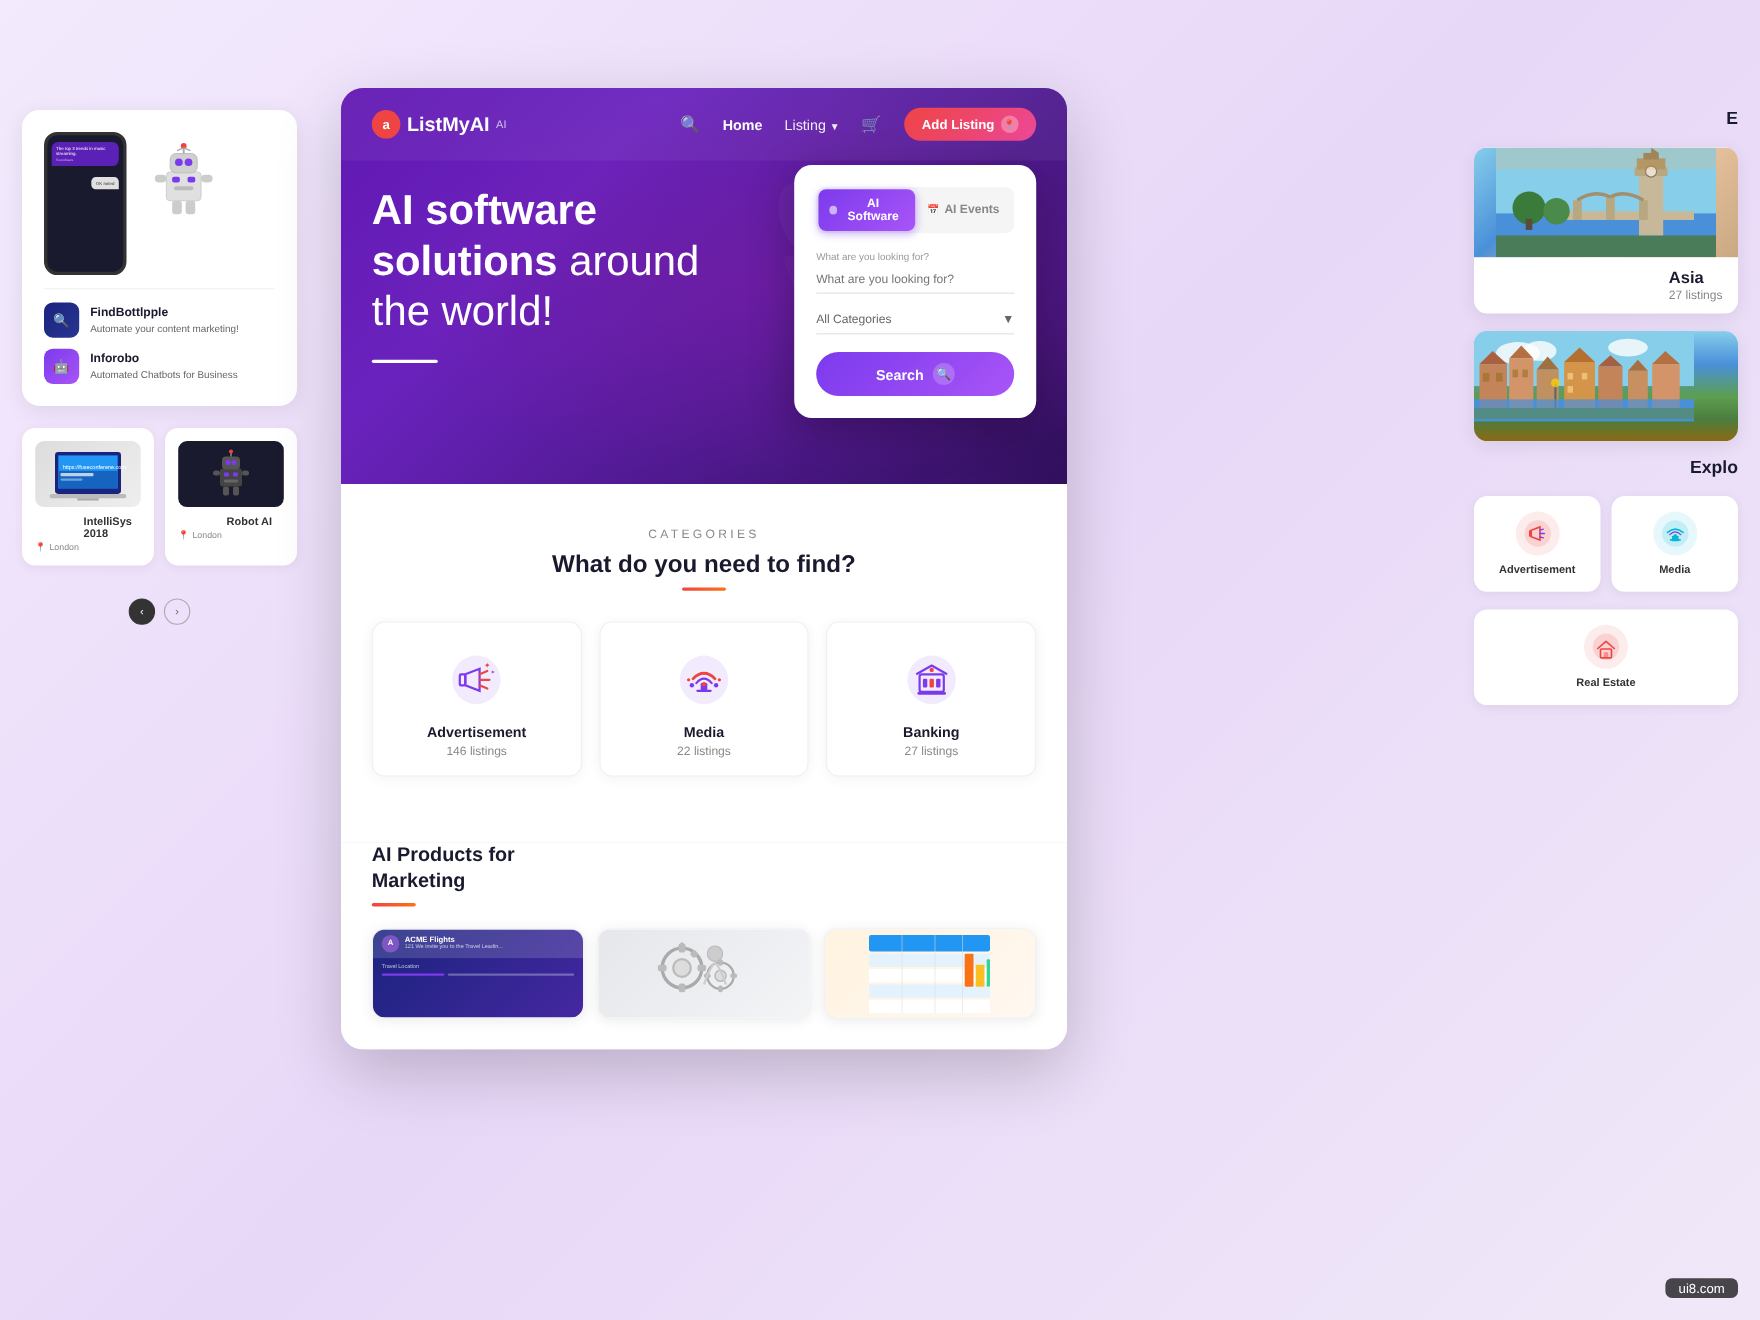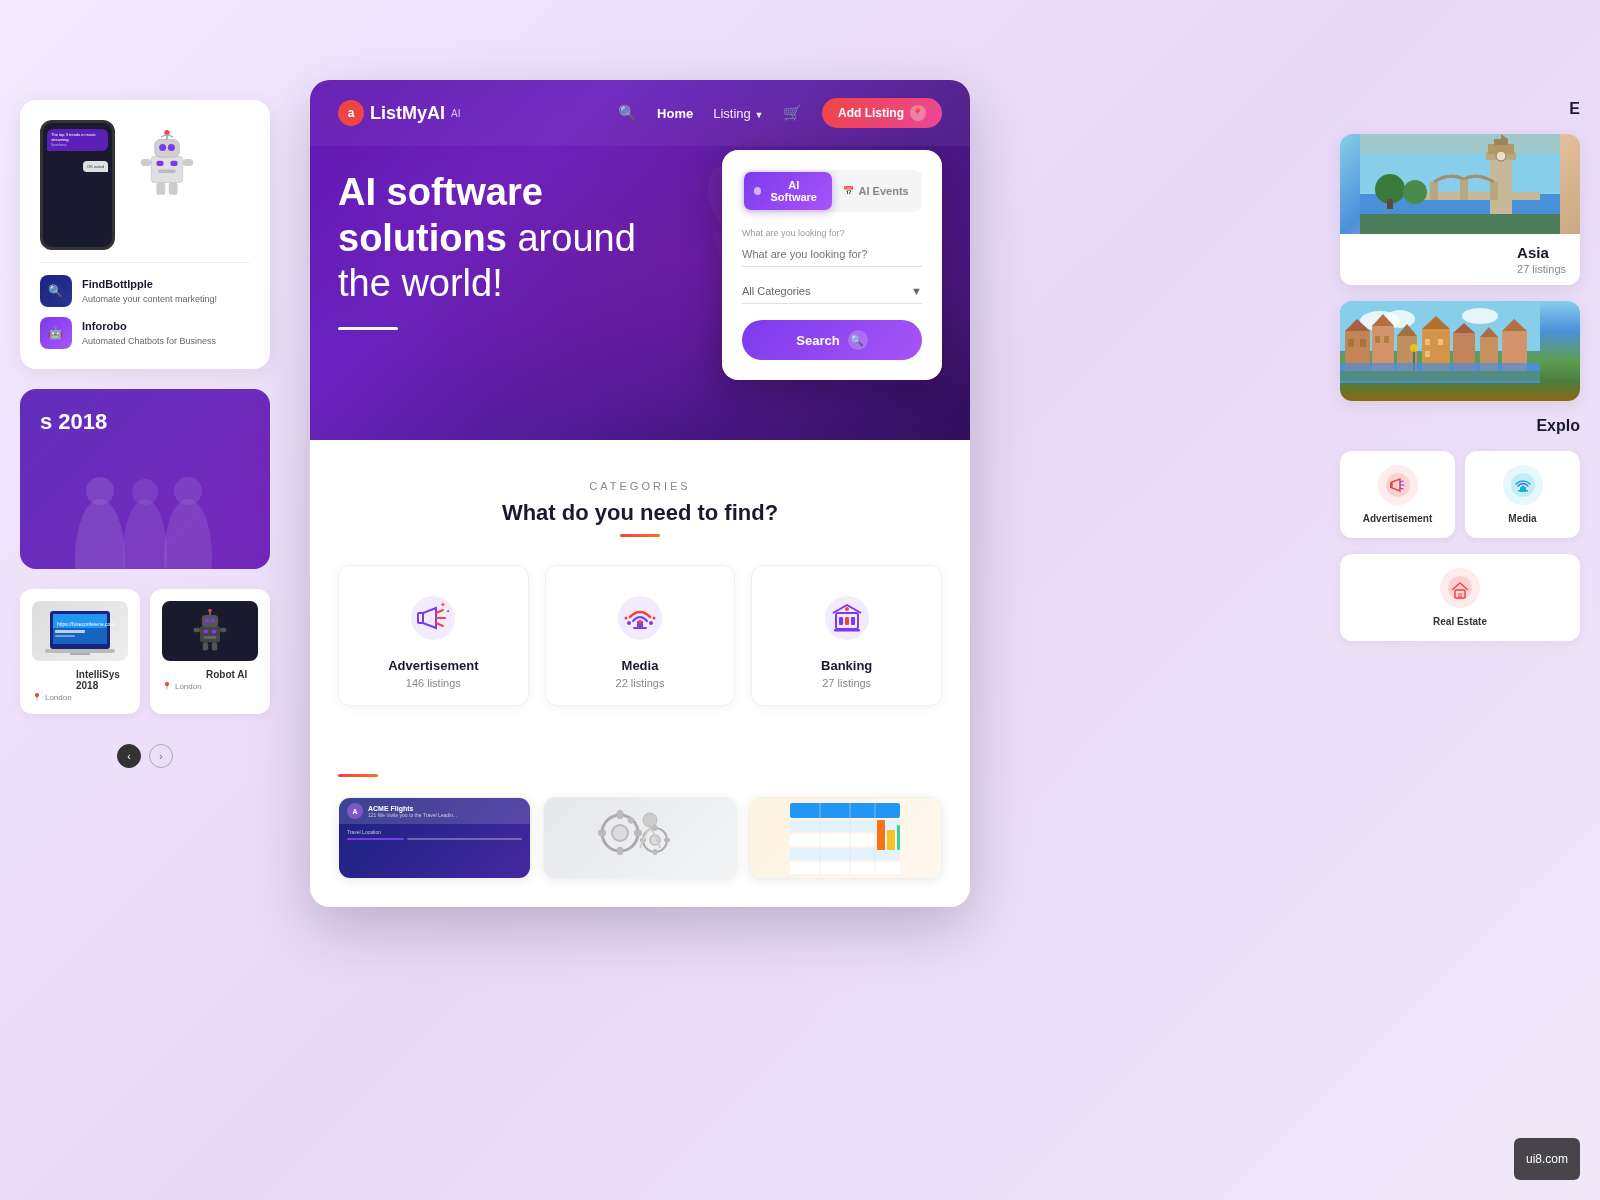--- a/index.html
+++ b/index.html
@@ -601,21 +601,21 @@
       color: #333;
     }
 
     
     .watermark {
       position: absolute;
       bottom: 20px;
       right: 20px;
       background: rgba(0,0,0,0.7);
       color: white;
-      padding: 14px 12px;
+      padding: 2px 12px;
       border-radius: 6px;
       font-size: 12px;
     }
 
     
     .london-img {
       width: 100%;
       height: 100px;
       background: linear-gradient(135deg, #87ceeb 0%, #4a90d9 30%, #e8c4a0 60%, #c9a882 100%);
       position: relative;
@@ -699,37 +699,20 @@
       <div style="display:flex;gap:10px;align-items:center;">
         <div style="width:32px;height:32px;background:linear-gradient(135deg,#7c3aed,#a855f7);border-radius:8px;display:flex;align-items:center;justify-content:center;font-size:12px;color:white;">🤖</div>
         <div>
           <div class="chat-info-title">Inforobo</div>
           <div class="chat-info-sub">Automated Chatbots for Business</div>
         </div>
       </div>
     </div>
   </div>
 
-  <div class="purple-card">
-    <div class="purple-card-overlay"></div>
-
-    <div style="position:absolute;inset:0;display:flex;align-items:flex-end;justify-content:center;opacity:0.3;">
-      <svg width="250" height="150" viewBox="0 0 250 150">
-        <ellipse cx="80" cy="140" rx="25" ry="60" fill="rgba(255,255,255,0.4)"></ellipse>
-        <circle cx="80" cy="72" r="14" fill="rgba(255,255,255,0.4)"></circle>
-        <ellipse cx="125" cy="135" rx="22" ry="55" fill="rgba(255,255,255,0.3)"></ellipse>
-        <circle cx="125" cy="73" r="13" fill="rgba(255,255,255,0.3)"></circle>
-        <ellipse cx="168" cy="138" rx="24" ry="58" fill="rgba(255,255,255,0.35)"></ellipse>
-        <circle cx="168" cy="72" r="14" fill="rgba(255,255,255,0.35)"></circle>
-      </svg>
-    </div>
-    <div class="purple-card-content">
-      <div class="event-text">s 2018</div>
-    </div>
-  </div>
 
   <div class="small-cards-row">
     <div class="small-card">
 
       <div class="small-card-img">
         <svg width="70" height="50" viewBox="0 0 70 50">
           <rect x="5" y="5" width="60" height="38" rx="3" fill="#1a237e"></rect>
           <rect x="8" y="8" width="54" height="30" fill="#2196f3"></rect>
           <text x="12" y="20" font-size="5" fill="white" font-family="Arial">https://fuseconferene.com/</text>
           <rect x="8" y="22" width="54" height="16" fill="#1565c0"></rect>
@@ -920,20 +903,24 @@
         </div>
         <div class="cat-name">Banking</div>
         <div class="cat-count">27 listings</div>
       </div>
     </div>
   </div>
 
   <div class="ai-products-section">
     <div class="products-header">
       <div class="products-title-block">
+        <div class="products-title">
+          <span>AI Products for</span><br>
+          <span>Marketing</span>
+        </div>
         <div class="products-underline"></div>
       </div>
     </div>
 
     <div class="product-cards-row">
 
       <div class="product-card">
         <div class="product-card-img blue">
           <div style="width:100%;height:100%;display:flex;flex-direction:column;background:linear-gradient(135deg,#1a237e,#4527a0);">
             <div style="background:rgba(255,255,255,0.15);padding:5px 8px;display:flex;align-items:center;gap:5px;">

